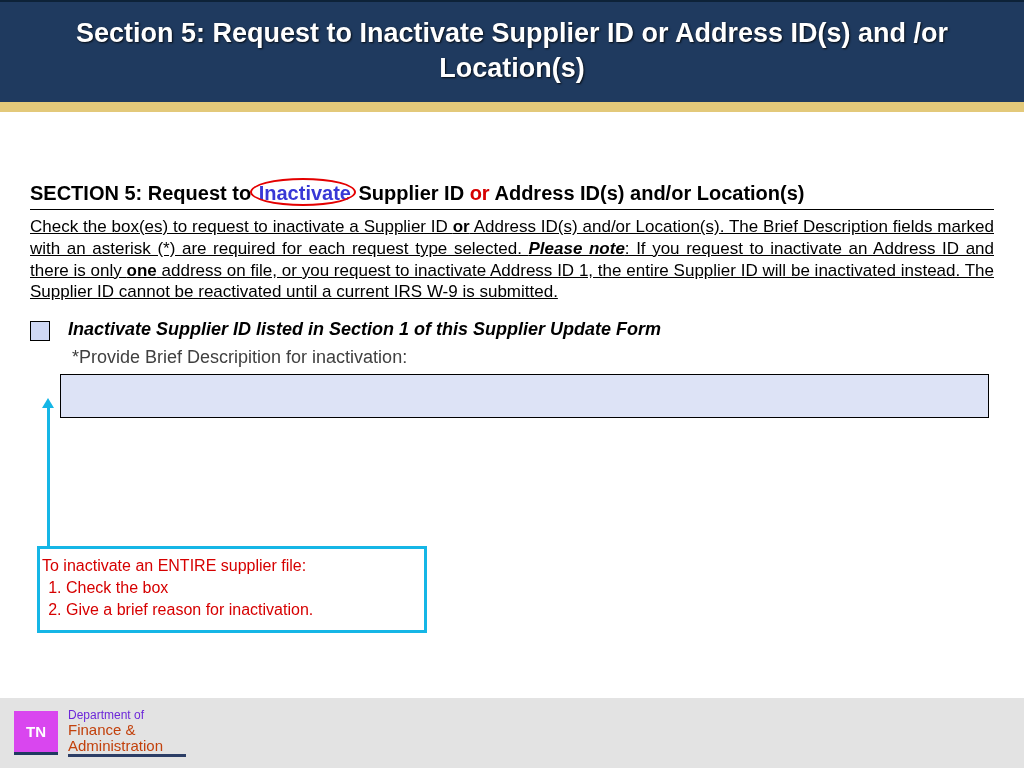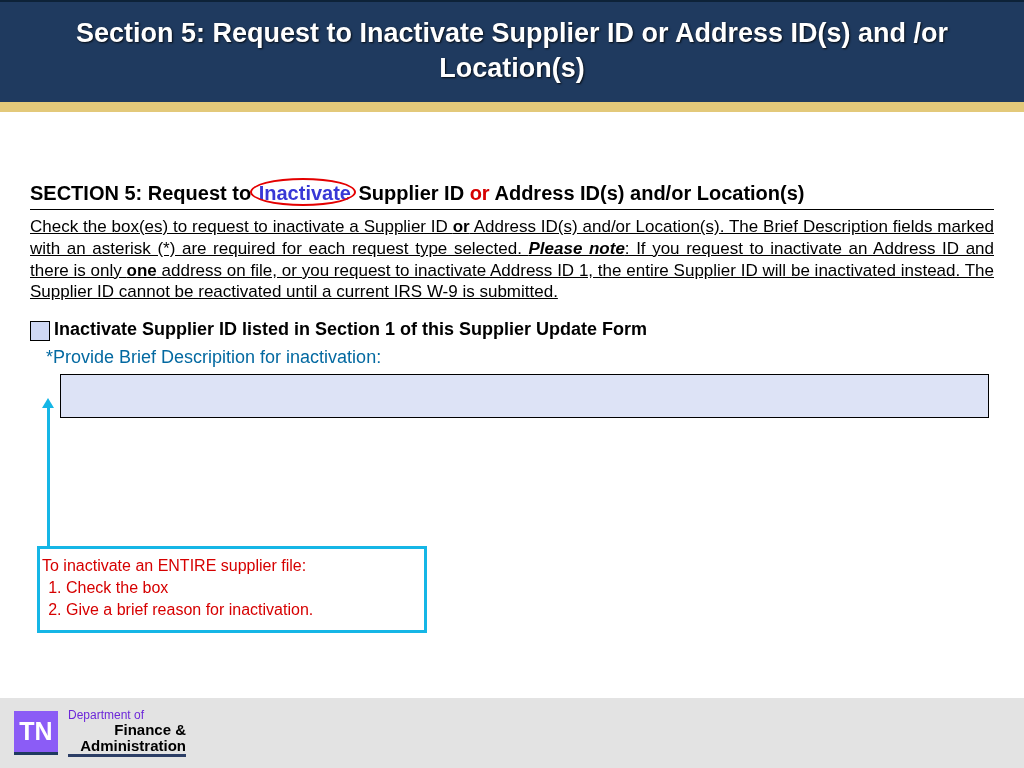--- a/index.html
+++ b/index.html
@@ -69,40 +69,41 @@
     color: #000;
     text-align: justify;
     margin-bottom: 16px;
     text-decoration: underline;
   }
   .instructions .bold { font-weight: bold; }
   .instructions .italicbold { font-weight: bold; font-style: italic; }
   .checkbox-row {
     display: flex;
     align-items: flex-start;
-    gap: 4px;
+    gap: 18px;
     margin-bottom: 6px;
+    font-style: italic;
   }
   .checkbox-box {
     width: 20px;
     height: 20px;
     border: 1.5px solid #000;
     background: #cfd8f5;
     flex-shrink: 0;
     margin-top: 2px;
   }
   .checkbox-label {
     font-size: 18px;
     font-weight: bold;
     color: #000;
   }
   .sub-label {
     font-size: 18px;
-    color: #0369a1;
-    margin-left: 16px;
+    color: #404040;
+    margin-left: 42px;
     margin-bottom: 6px;
   }
   .desc-input-box {
     margin-left: 30px;
     width: calc(100% - 35px);
     height: 44px;
     border: 1.5px solid #000;
     background: #dde3f6;
   }
   .callout-arrow {
@@ -150,33 +151,33 @@
     width: 100%;
     height: 70px;
     background: #e3e3e3;
     display: flex;
     align-items: center;
     padding-left: 14px;
   }
   .tn-logo {
     width: 44px;
     height: 44px;
-    background: #8b5cf6;
+    background: #d946ef;
     color: #fff;
     font-weight: bold;
-    font-size: 25px;
+    font-size: 15px;
     display: flex;
     align-items: center;
     justify-content: center;
     border-bottom: 3px solid #1f3a5f;
     margin-right: 10px;
   }
   .dept-block { line-height: 1.05; }
   .dept-of { color: #6d28d9; font-size: 12px; font-weight: 500; }
-  .dept-name { color: #000000; font-size: 15px; font-weight: bold; text-align: right; }
+  .dept-name { color: #c2410c; font-size: 15px; font-weight: normal; }
   .dept-underline { width: 118px; height: 2.5px; background: #2c3e66; margin-top: 1px; }
 </style>
 </head>
 <body>
 
 <div class="header-bar">
   <div class="header-title">Section 5:  Request to Inactivate Supplier ID or Address ID(s) and /or Location(s)</div>
 </div>
 <div class="gold-strip"></div>
 

